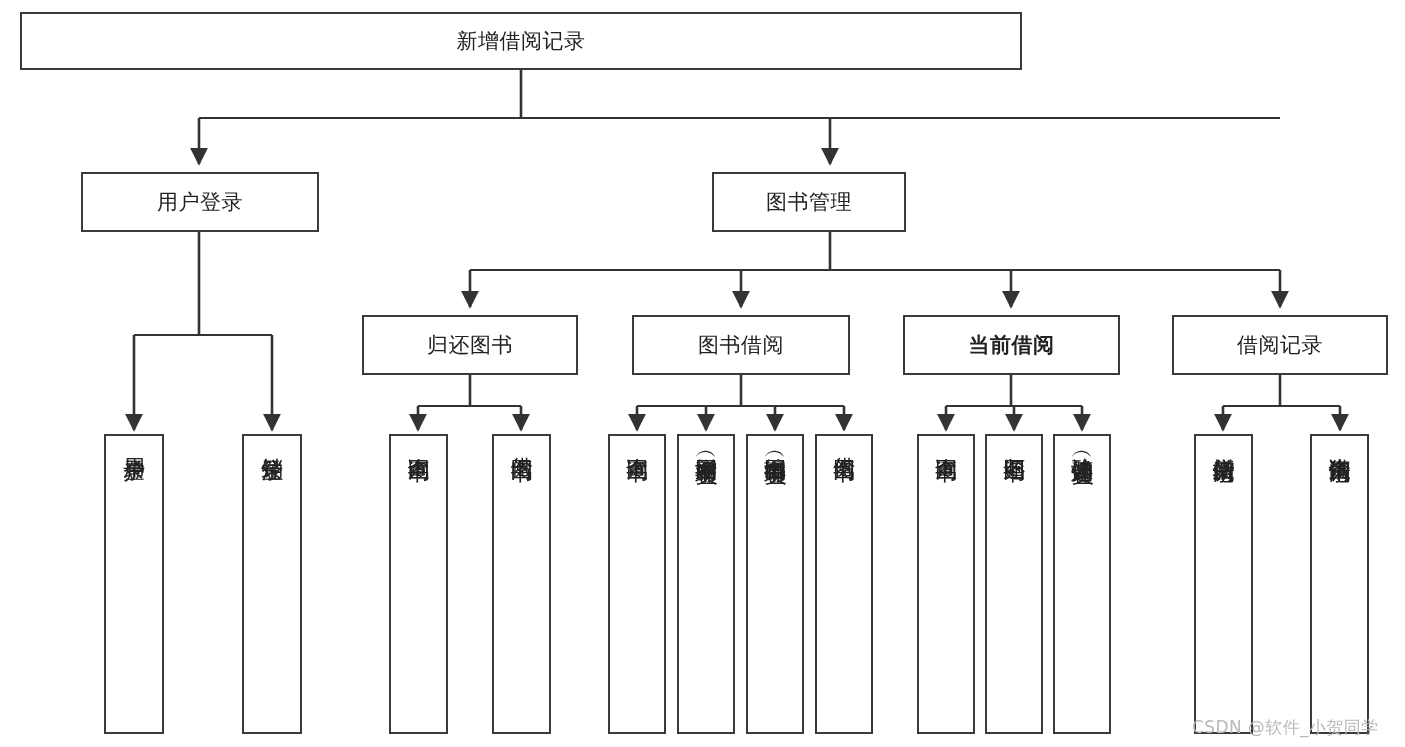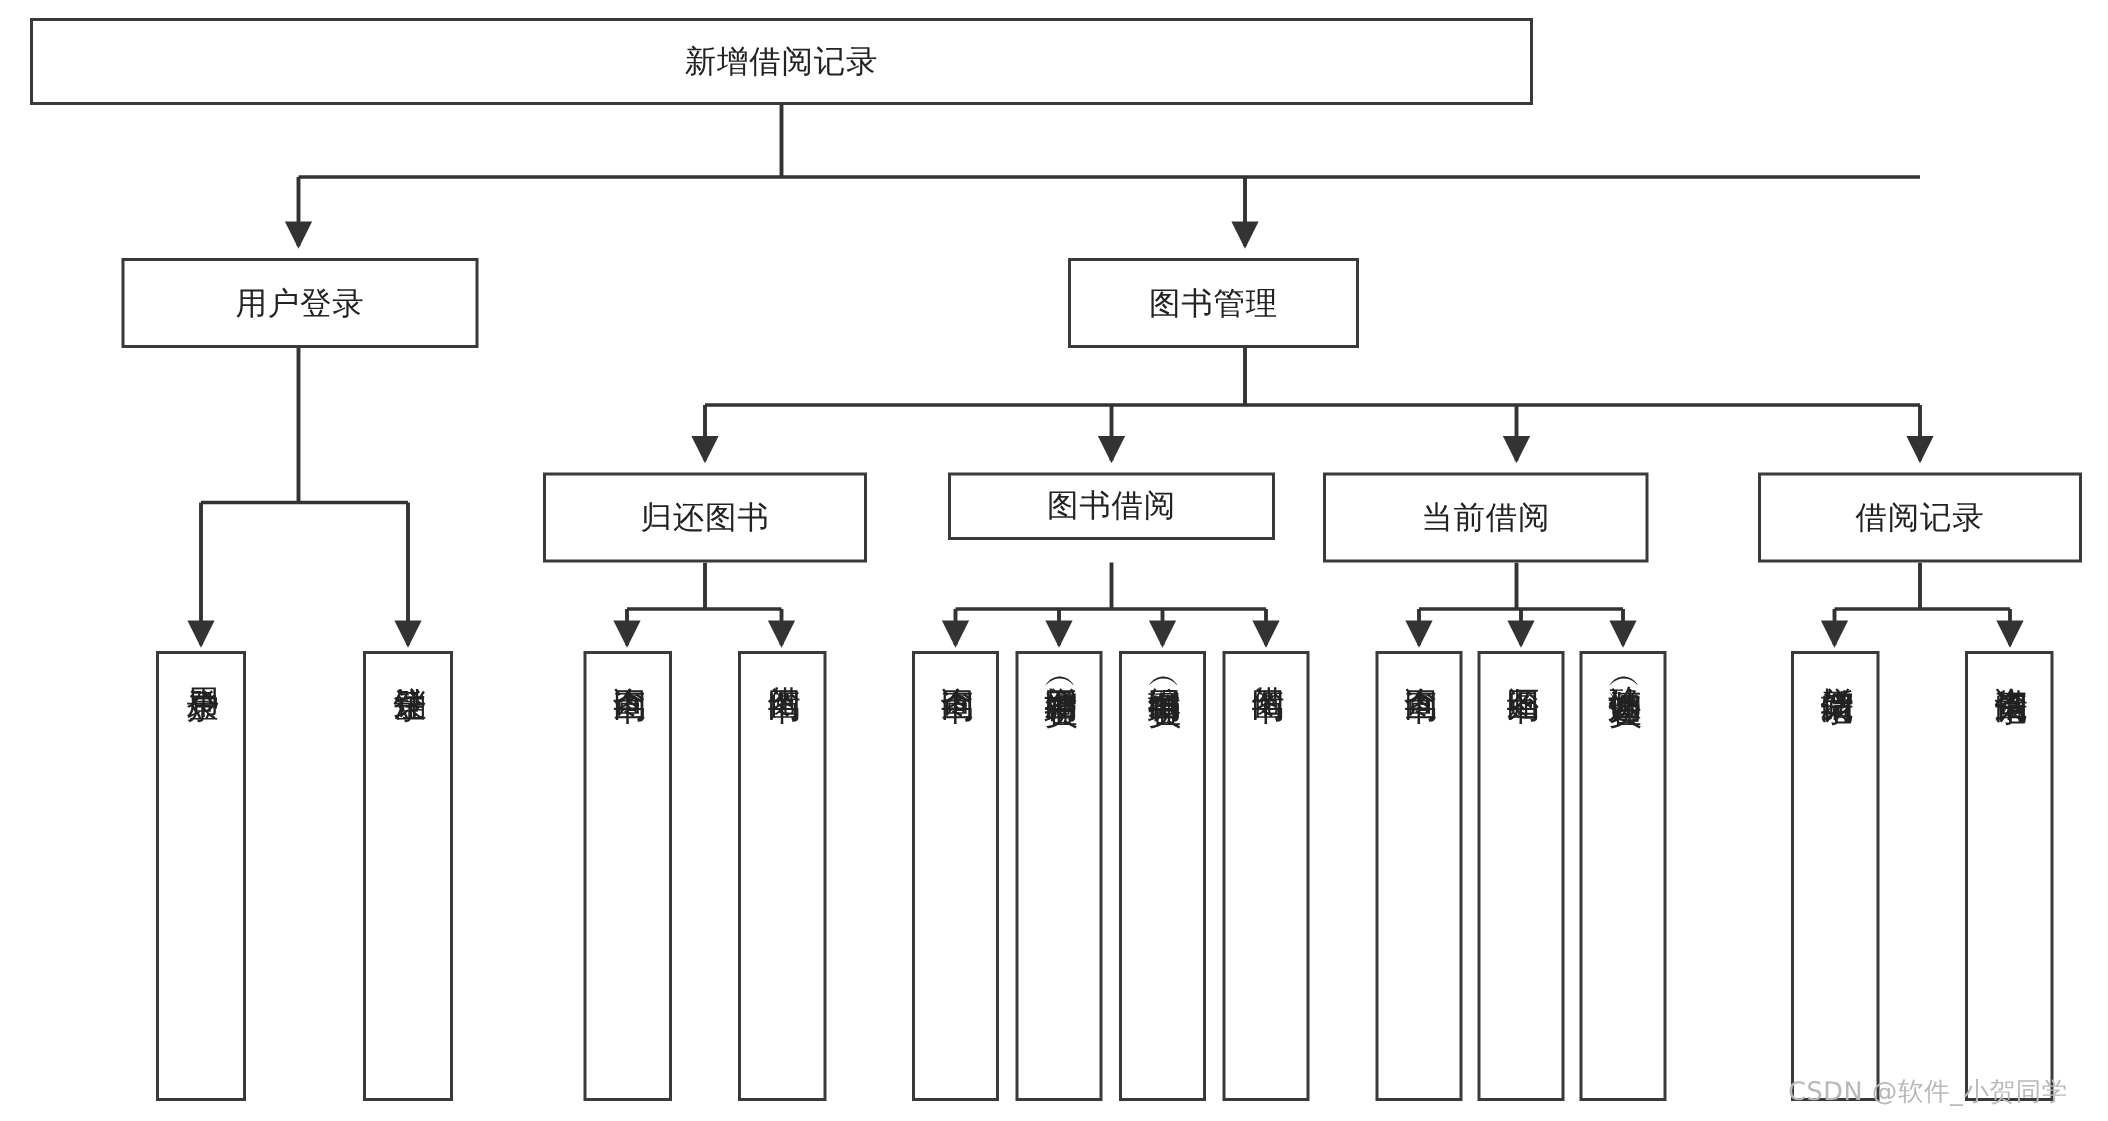--- a/index.html
+++ b/index.html
@@ -130,24 +130,24 @@
   <div class="node horizontal" style="left:81px; top:172px; width:238px; height:60px;">
     <span class="label">用户登录</span>
   </div>
   <div class="node horizontal" style="left:712px; top:172px; width:194px; height:60px;">
     <span class="label">图书管理</span>
   </div>
 
   <div class="node horizontal" style="left:362px; top:315px; width:216px; height:60px;">
     <span class="label">归还图书</span>
   </div>
-  <div class="node horizontal" style="left:632px; top:315px; width:218px; height:45px;">
+  <div class="node horizontal" style="left:632px; top:315px; width:218px; height:60px;">
     <span class="label">图书借阅</span>
   </div>
-  <div class="node horizontal" style="left:882px; top:315px; width:217px; height:60px;">
+  <div class="node horizontal" style="left:903px; top:315px; width:217px; height:60px;font-weight:bold;">
     <span class="label">当前借阅</span>
   </div>
   <div class="node horizontal" style="left:1172px; top:315px; width:216px; height:60px;">
     <span class="label">借阅记录</span>
   </div>
 
   <div class="node vertical" style="left:104px; top:434px; width:60px; height:300px;">
     <span class="label">用户登录</span>
   </div>
   <div class="node vertical" style="left:242px; top:434px; width:60px; height:300px;">

